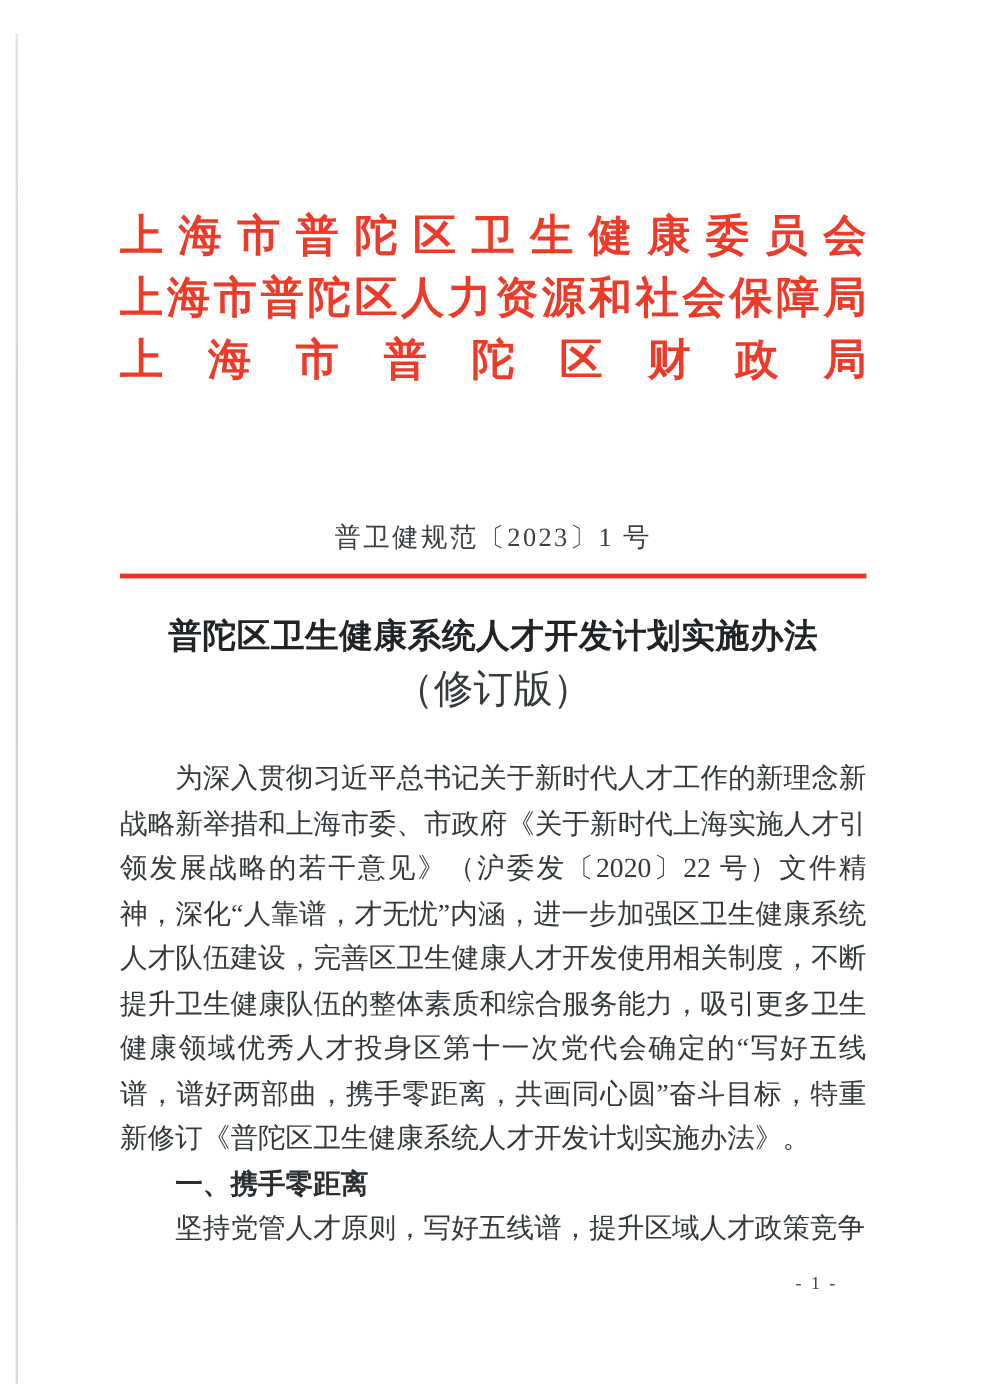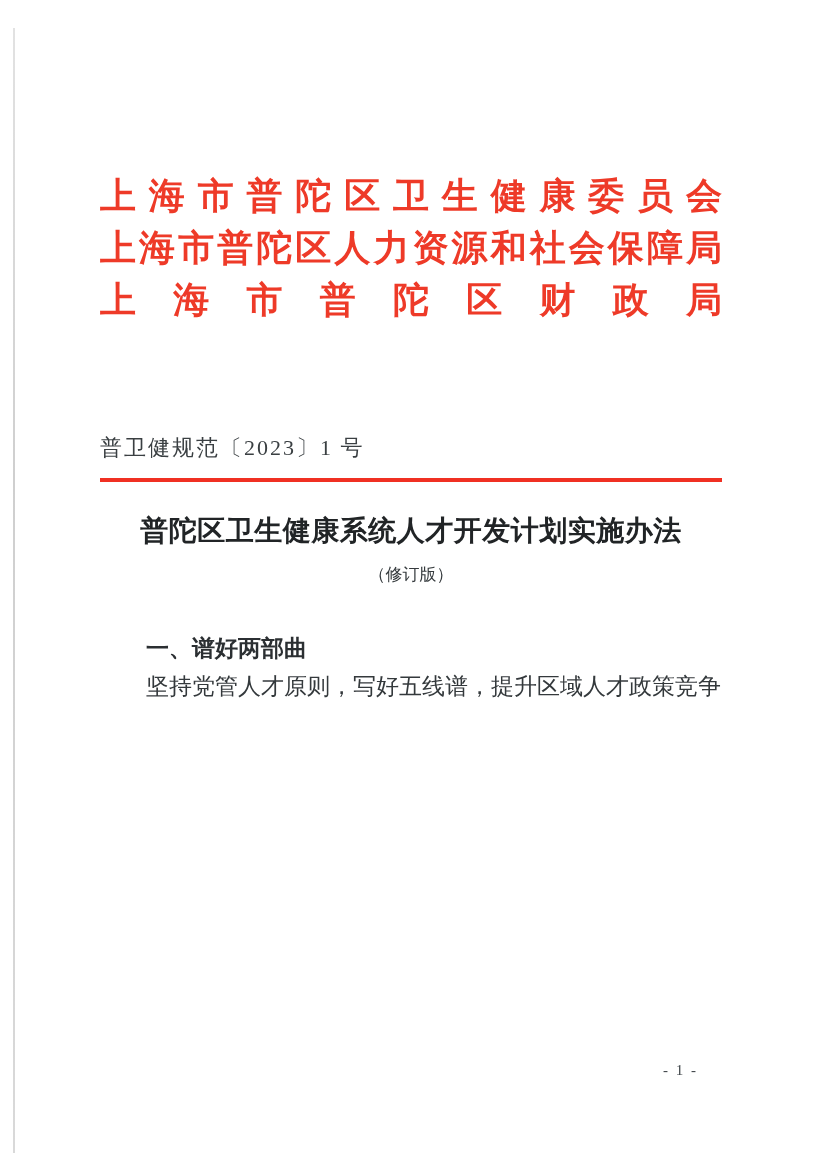--- a/index.html
+++ b/index.html
@@ -49,20 +49,21 @@
     color: #ee3a28;
     font-family: "Liberation Serif", "DejaVu Serif", serif;
   }
 
   
   .doc-number {
     position: absolute;
     top: 433px;
     left: 0;
     width: 622px;
+    text-align: center;
     font-size: 22px;
     line-height: 30px;
     color: #3a3f42;
     letter-spacing: 2px;
   }
 
   
   .red-divider {
     position: absolute;
     top: 478px;
@@ -84,21 +85,21 @@
     font-weight: 700;
     color: #212426;
     letter-spacing: 0.5px;
   }
   .doc-subtitle {
     position: absolute;
     top: 558px;
     left: 0;
     width: 622px;
     text-align: center;
-    font-size: 17px;
+    font-size: 33px;
     line-height: 34px;
     color: #353a3d;
   }
 
   
   .body-text {
     position: absolute;
     top: 630px;
     left: 0;
     width: 622px;
@@ -188,21 +189,22 @@
 
     <div class="doc-number">普卫健规范〔2023〕1 号</div>
 
     <div class="red-divider"></div>
 
     <div class="doc-title">普陀区卫生健康系统人才开发计划实施办法</div>
 
     <div class="doc-subtitle">（修订版）</div>
 
     <div class="body-text">
-      <div class="section-heading">一、谱好两部曲</div>
+      <p class="para">为深入贯彻习近平总书记关于新时代人才工作的新理念新战略新举措和上海市委、市政府《关于新时代上海实施人才引领发展战略的若干意见》（沪委发〔2020〕22 号）文件精神，深化“人靠谱，才无忧”内涵，进一步加强区卫生健康系统人才队伍建设，完善区卫生健康人才开发使用相关制度，不断提升卫生健康队伍的整体素质和综合服务能力，吸引更多卫生健康领域优秀人才投身区第十一次党代会确定的“写好五线谱，谱好两部曲，携手零距离，共画同心圆”奋斗目标，特重新修订《普陀区卫生健康系统人才开发计划实施办法》。</p>
+      <div class="section-heading">一、携手零距离</div>
       <p class="para">坚持党管人才原则，写好五线谱，提升区域人才政策竞争</p>
     </div>
 
   </div>
 
   <div class="page-number">- 1 -</div>
 
 </div>
 
 </body></html>

